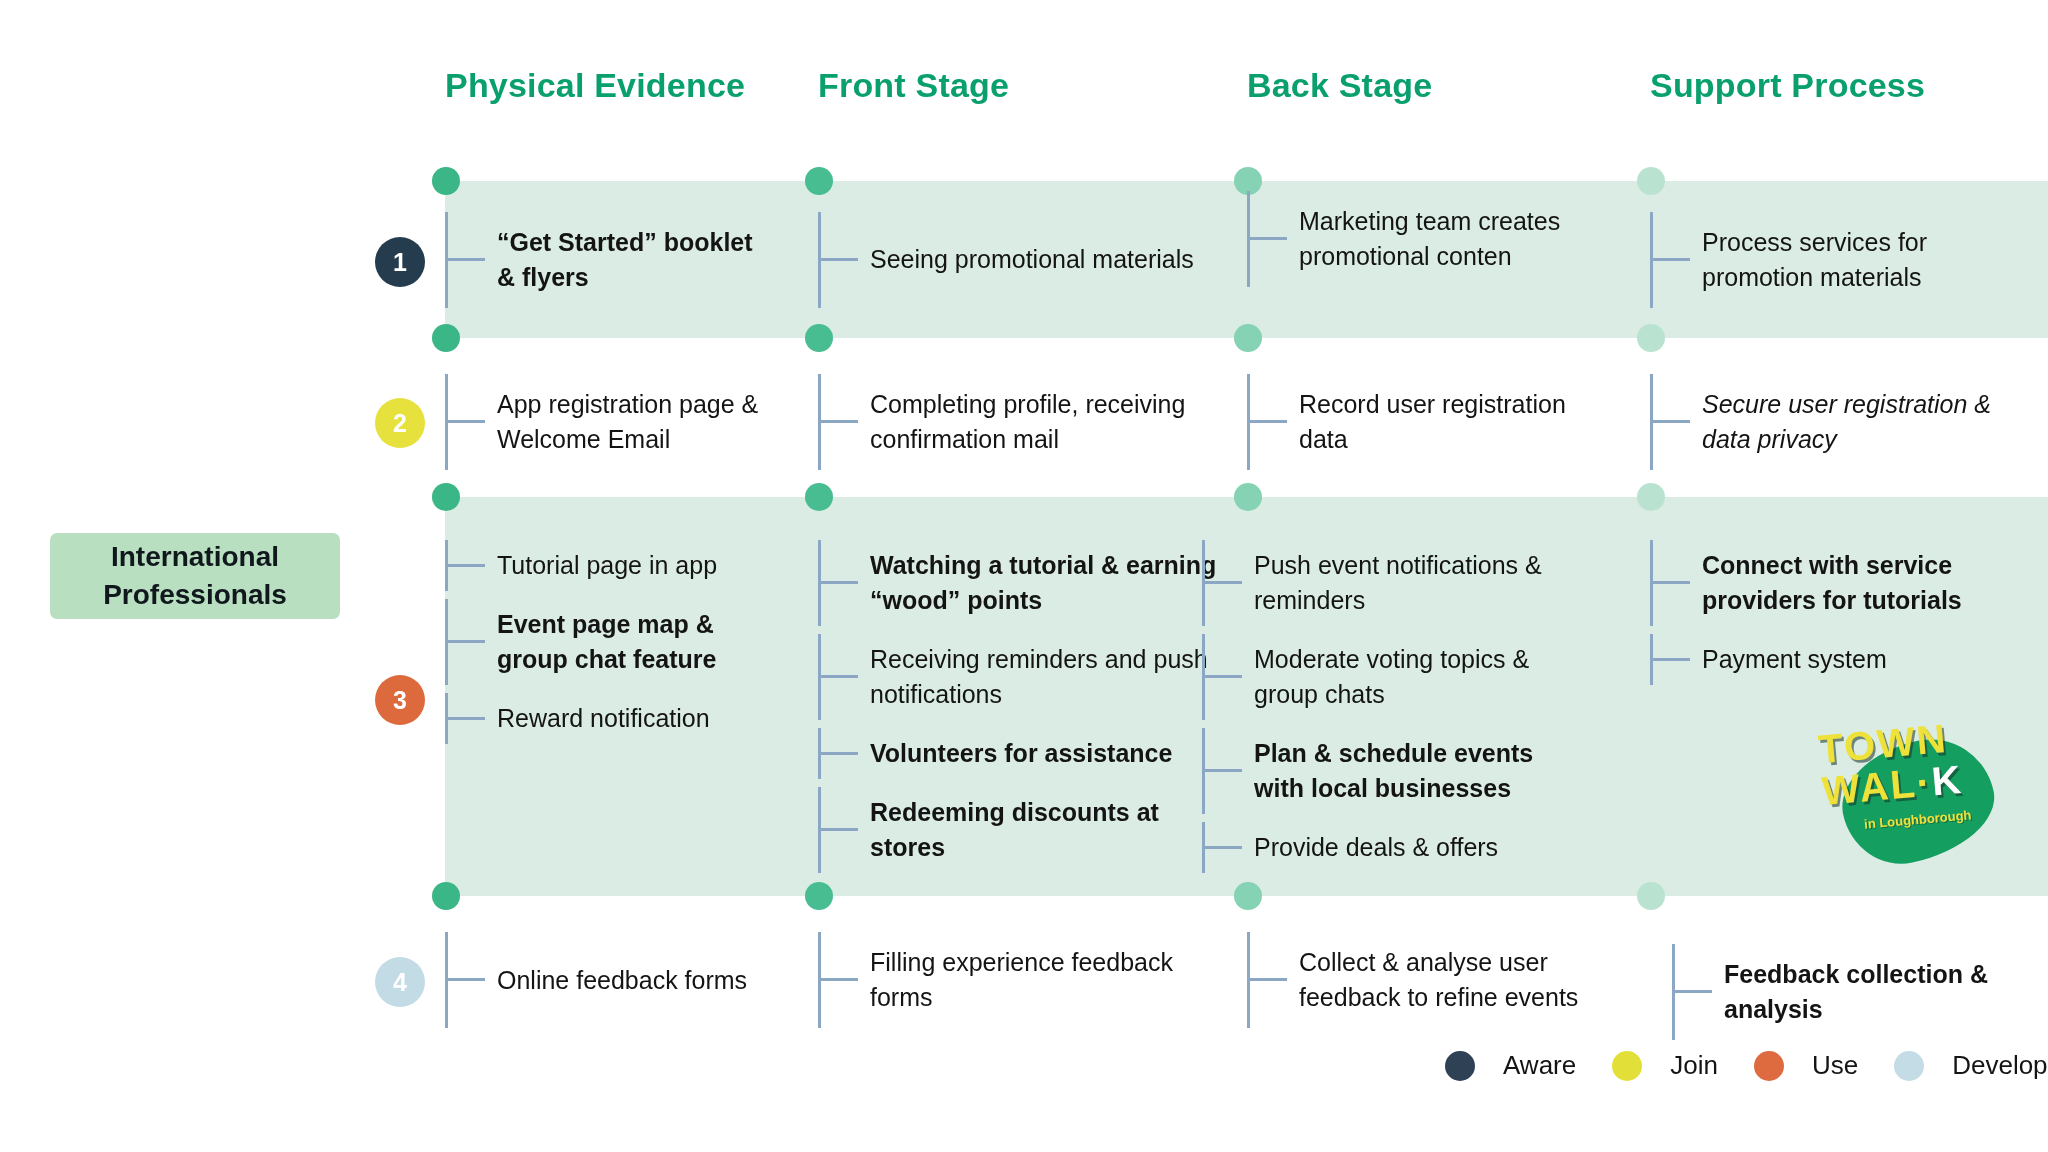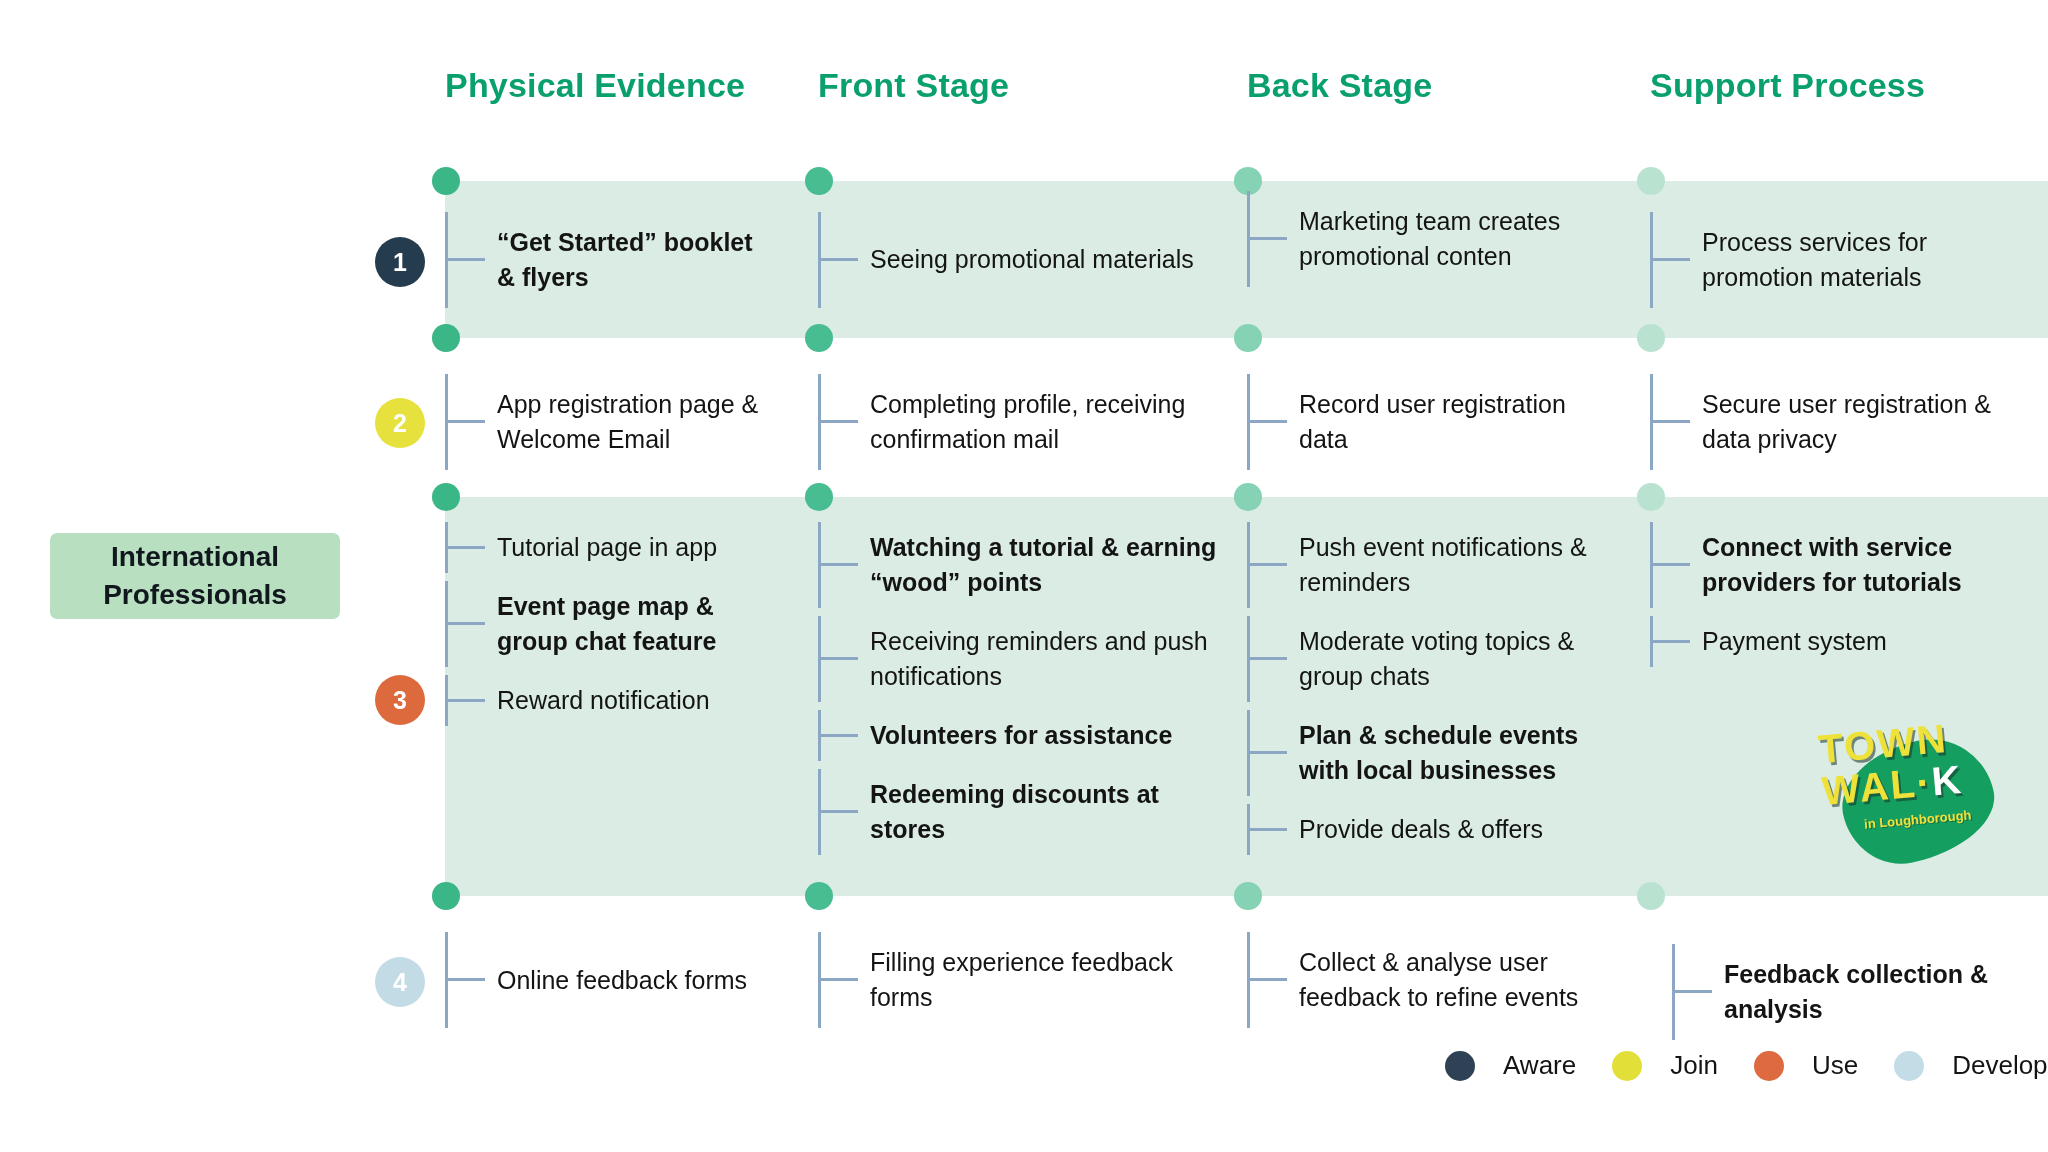--- a/index.html
+++ b/index.html
@@ -11,21 +11,21 @@
 
   .col-header{position:absolute;top:66px;font-size:34px;font-weight:bold;color:#0aa06e;letter-spacing:0.2px;white-space:nowrap;}
 
   .dot{position:absolute;width:28px;height:28px;border-radius:50%;}
 
   .stage-circle{position:absolute;left:375px;width:50px;height:50px;border-radius:50%;
     display:flex;align-items:center;justify-content:center;color:#ffffff;font-size:25px;font-weight:bold;}
 
   .cell{position:absolute;display:flex;flex-direction:column;}
   .cell.single{justify-content:center;}
-  .cell.multi{justify-content:flex-start;padding-top:33px;box-sizing:border-box;gap:24px;}
+  .cell.multi{justify-content:flex-start;padding-top:51px;box-sizing:border-box;gap:24px;}
 
   .item{position:relative;padding-left:52px;font-size:25px;line-height:35px;color:#141414;white-space:pre-line;}
   .item.bold{font-weight:bold;}
   .item::before{content:"";position:absolute;left:0;top:-8px;bottom:-8px;width:3px;background:#8ba7c4;}
   .item::after{content:"";position:absolute;left:0;top:50%;margin-top:-2px;width:40px;height:3px;background:#8ba7c4;}
   .cell.single .item::before{top:50%;margin-top:-48px;height:96px;bottom:auto;}
 
   .persona{position:absolute;left:50px;top:533px;width:290px;height:86px;background:#b9dfc1;border-radius:7px;
     display:flex;align-items:center;justify-content:center;text-align:center;
     font-size:28px;line-height:38px;font-weight:bold;color:#10171d;}
@@ -104,40 +104,40 @@
 Welcome Email</div>
       </div>
       <div class="cell single" style="left: 818px; top: 362px; width: 419px; height: 120px;">
         <div class="item">Completing profile, receiving
 confirmation mail</div>
       </div>
       <div class="cell single" style="left: 1247px; top: 362px; width: 393px; height: 120px;">
         <div class="item">Record user registration
 data</div>
       </div>
-      <div class="cell single" style="left: 1650px; top: 362px; width: 360px; height: 120px;">
+      <div class="cell single" style="left: 1650px; top: 362px; width: 360px; height: 120px; font-style: italic;">
         <div class="item">Secure user registration &amp;
 data privacy</div>
       </div>
       <div class="cell multi" style="left: 445px; top: 497px; width: 363px; height: 399px;">
         <div class="item">Tutorial page in app</div>
         <div class="item bold">Event page map &amp;
 group chat feature</div>
         <div class="item">Reward notification</div>
       </div>
       <div class="cell multi" style="left: 818px; top: 497px; width: 419px; height: 399px;">
         <div class="item bold">Watching a tutorial &amp; earning
 “wood” points</div>
         <div class="item">Receiving reminders and push
 notifications</div>
         <div class="item bold">Volunteers for assistance</div>
         <div class="item bold">Redeeming discounts at
 stores</div>
       </div>
-      <div class="cell multi" style="left: 1247px; top: 497px; width: 393px; height: 449px;">
+      <div class="cell multi" style="left: 1202px; top: 497px; width: 393px; height: 449px;">
         <div class="item">Push event notifications &amp;
 reminders</div>
         <div class="item">Moderate voting topics &amp;
 group chats</div>
         <div class="item bold">Plan &amp; schedule events
 with local businesses</div>
         <div class="item">Provide deals &amp; offers</div>
       </div>
       <div class="cell multi" style="left: 1650px; top: 497px; width: 360px; height: 399px;">
         <div class="item bold">Connect with service

